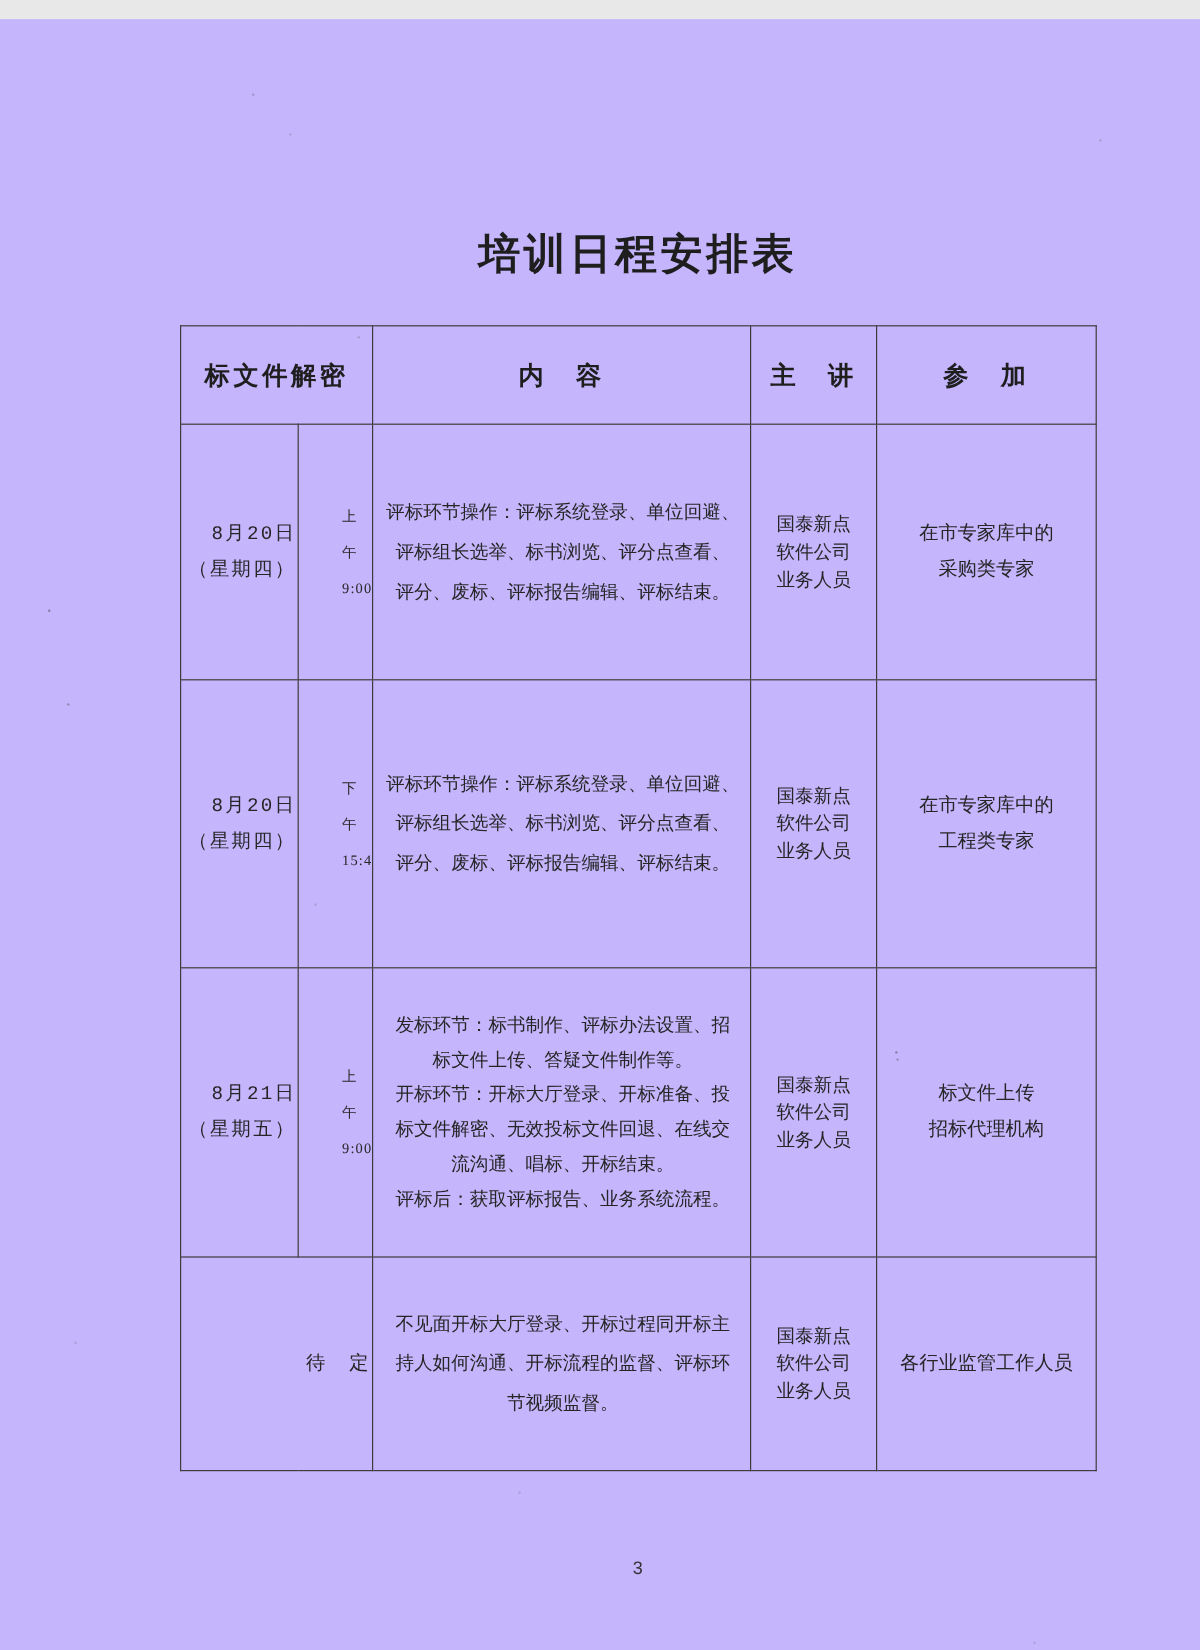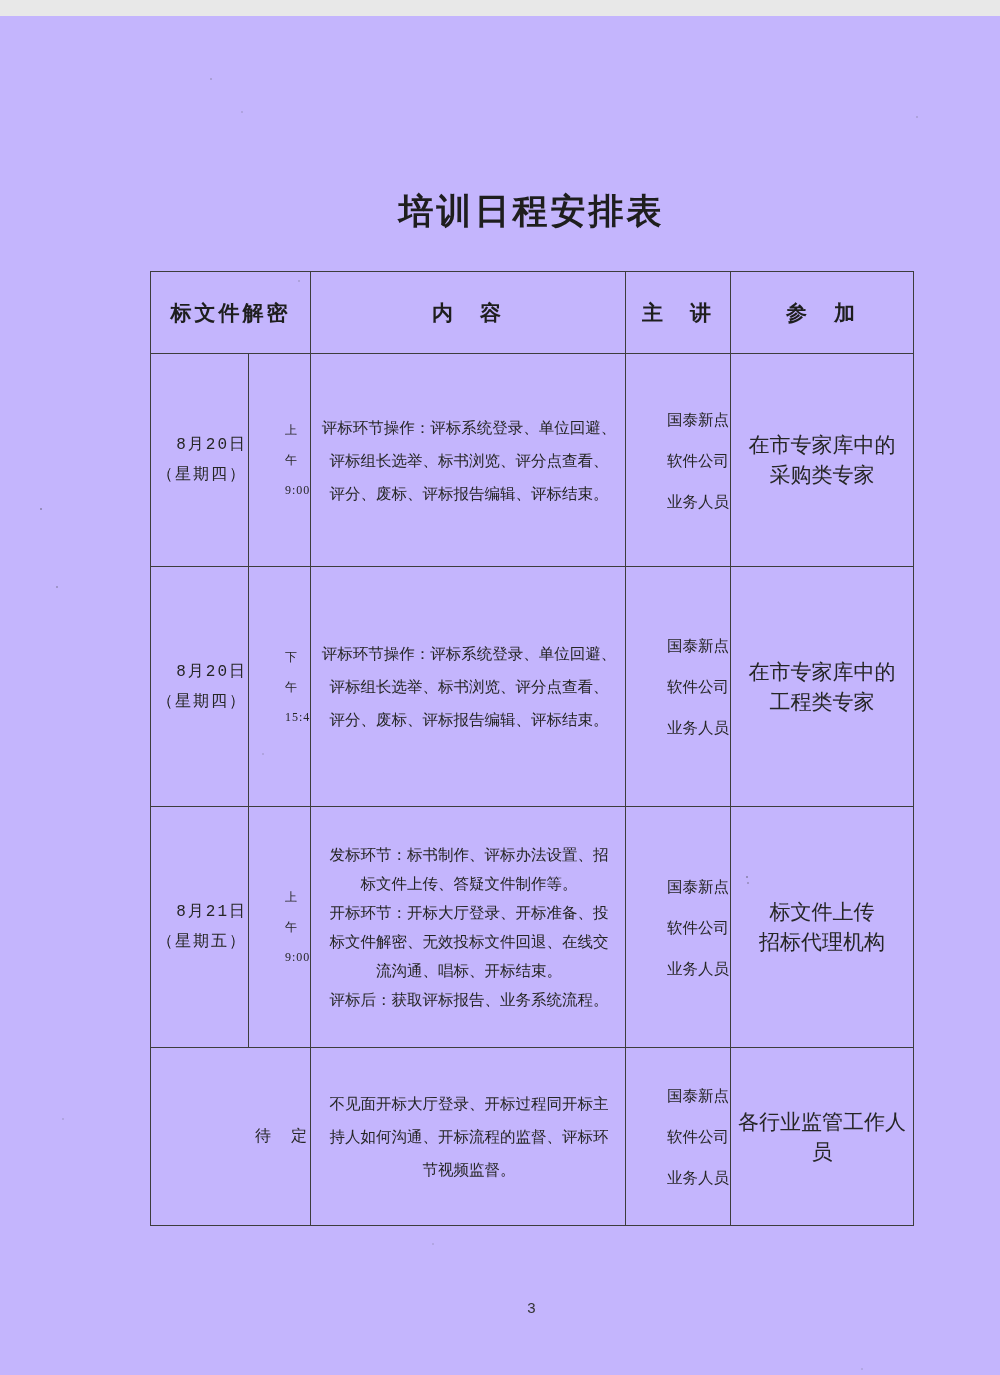--- a/index.html
+++ b/index.html
@@ -98,28 +98,28 @@
   }
   td.c-content {
     text-align: center;
     font-size: 15.5px;
     line-height: 33px;
     padding: 2px 4px 2px 6px;
     white-space: pre-line;
   }
   td.c-content.tight { line-height: 29px; }
   td.c-speaker {
-    text-align: right;
+    text-align: center;
     font-size: 15.5px;
-    line-height: 41px;
+    line-height: 23px;
     white-space: pre-line;
   }
   td.c-part {
     text-align: center;
-    font-size: 21px;
+    font-size: 16px;
     line-height: 30px;
     white-space: pre-line;
   }
   .page-number {
     position: absolute;
     left: 150px;
     top: 1283px;
     width: 763px;
     text-align: center;
     font-size: 15px;

